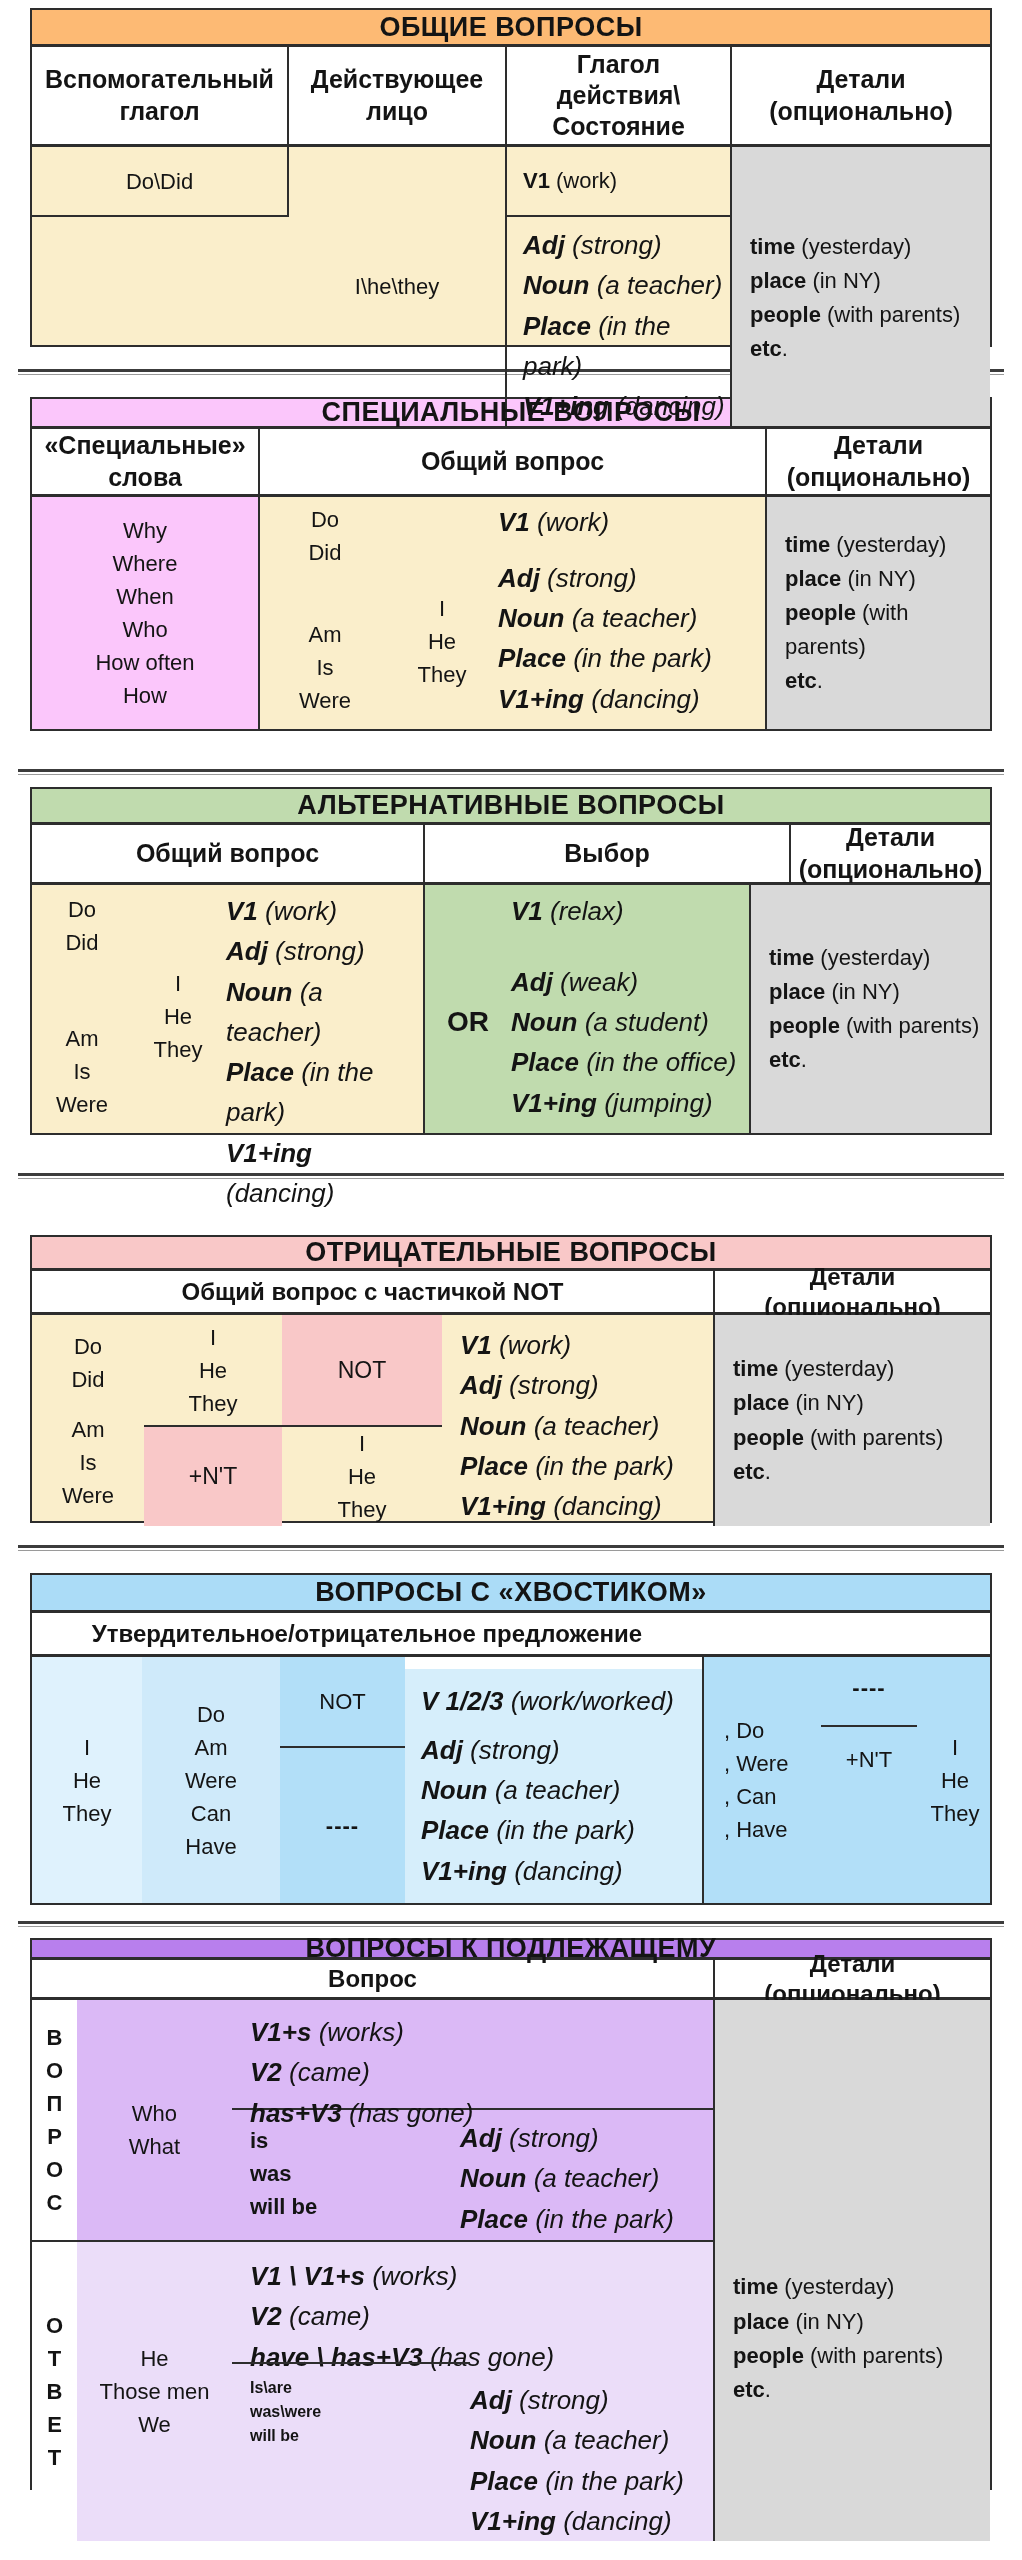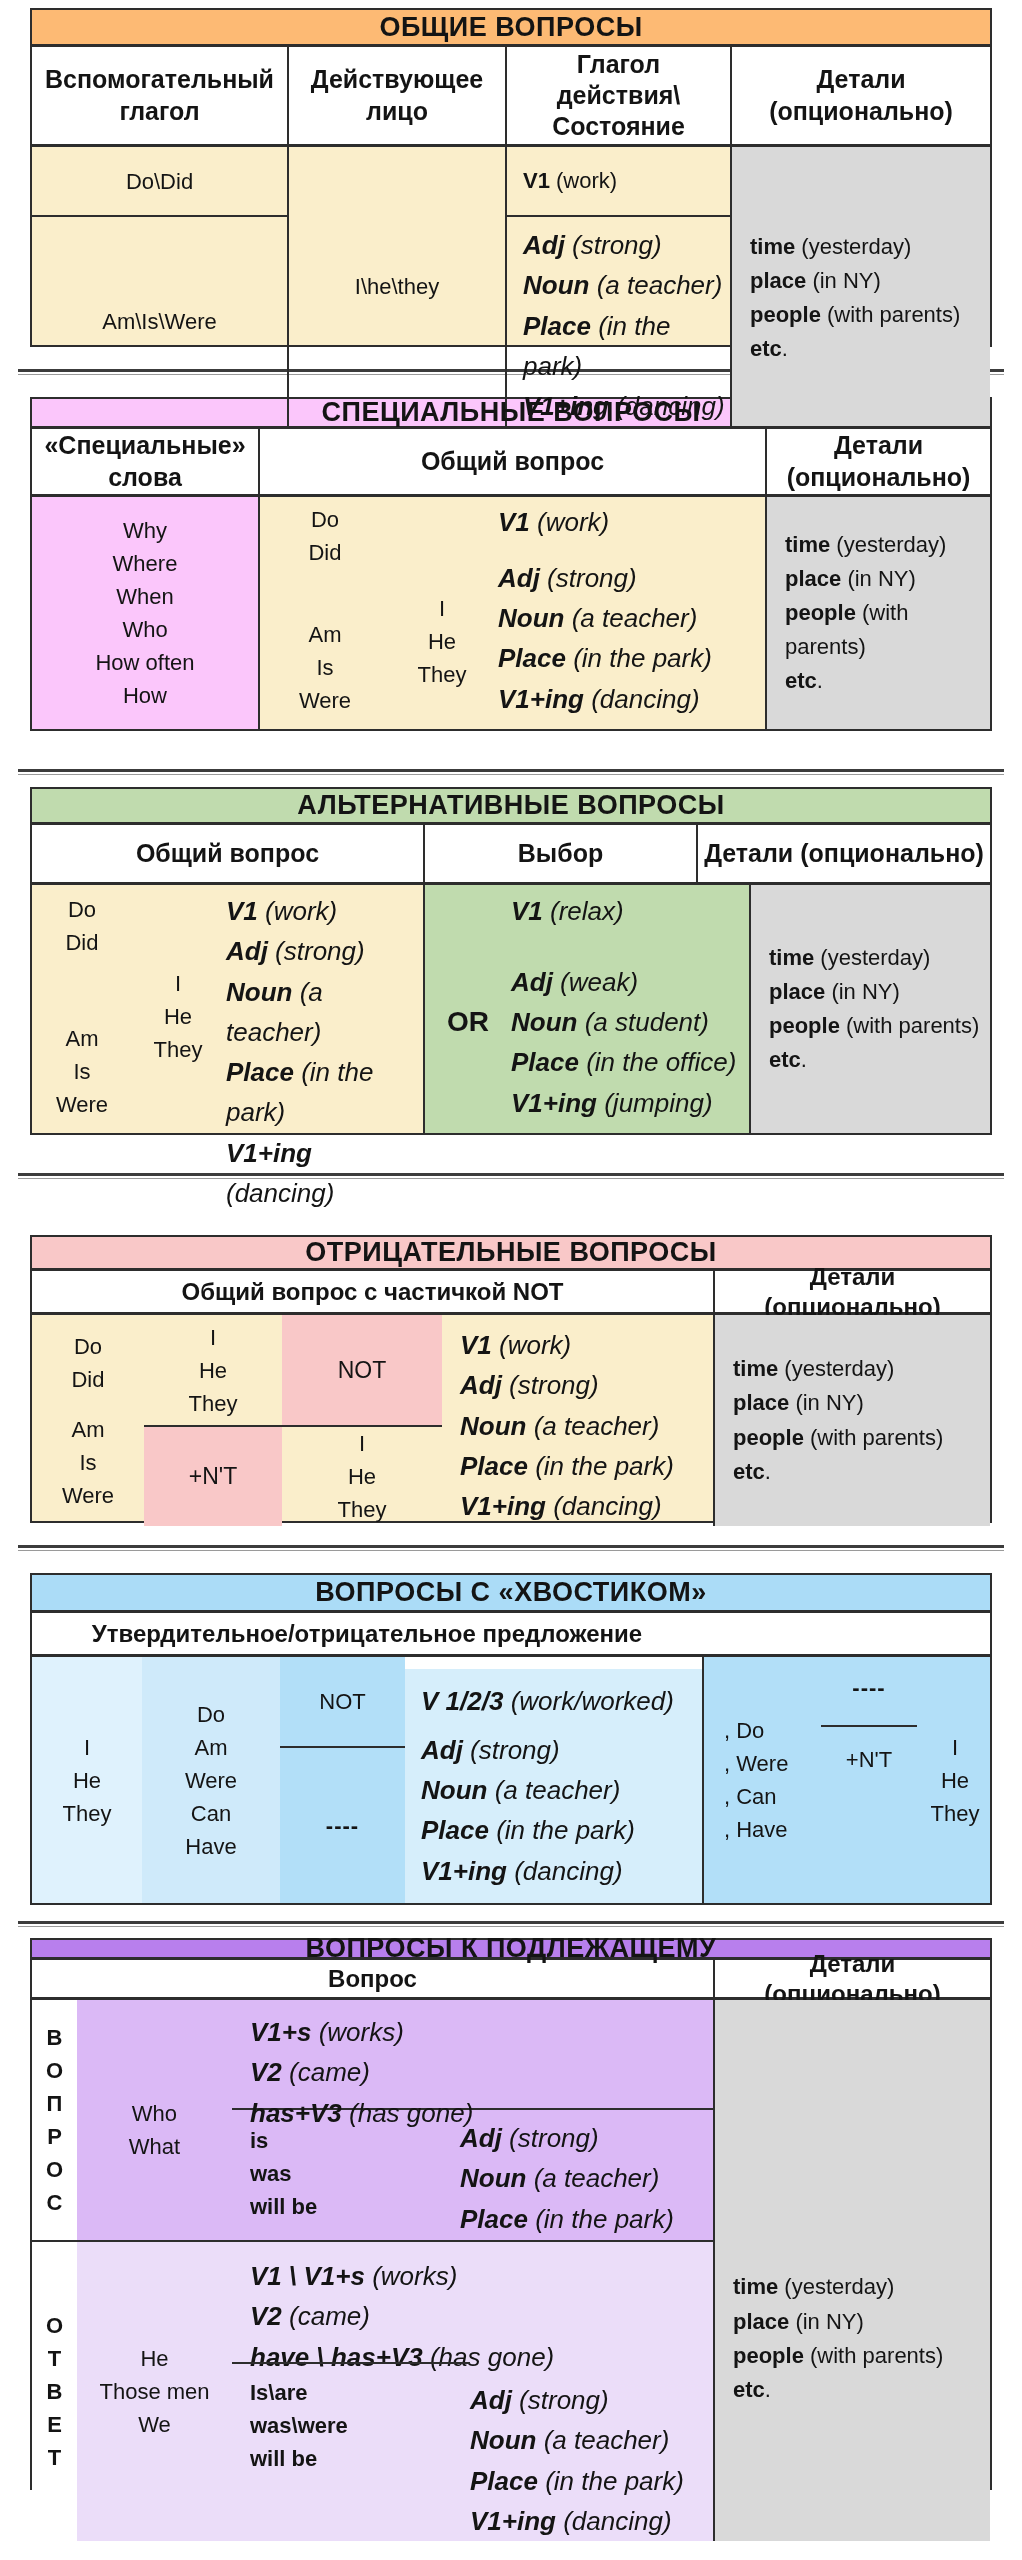--- a/index.html
+++ b/index.html
@@ -58,21 +58,21 @@
   .t2-aux { width:130px; padding:6px 0 12px 0; display:flex; flex-direction:column;
             justify-content:space-between; align-items:center; }
   .t2-pron { width:104px; display:flex; align-items:center; justify-content:center; padding-top:56px; }
   .t2-verbs { flex:1; padding:5px 0 10px 4px; display:flex; flex-direction:column; justify-content:space-between; }
   .t2-details { flex:1; }
 
   
   .t3 { margin-top:12px; }
   .t3 .ttl { height:36px; background:#c0dbae; }
   .t3 .hrow { height:60px; }
-  .t3 .h1{width:393px}.t3 .h2{width:273px}.t3 .h3{flex:1}
+  .t3 .h1{width:393px}.t3 .h2{width:366px}.t3 .h3{flex:1}
   .t3-body { display:flex; height:248px; }
   .t3-main { width:393px; background:#faeecb; display:flex; }
   .t3-aux { width:100px; padding:8px 0 12px 0; display:flex; flex-direction:column;
             justify-content:space-between; align-items:center; }
   .t3-pron { width:92px; display:flex; align-items:center; justify-content:center; padding-top:14px; }
   .t3-verbs { flex:1; padding:6px 0 10px 2px; display:flex; flex-direction:column; justify-content:space-between; }
   .t3-choice { width:326px; background:#c0dbae; display:flex; }
   .t3-or { width:86px; display:flex; align-items:center; justify-content:center;
            font-weight:bold; font-size:28px; padding-top:26px; }
   .t3-cverbs { flex:1; padding:6px 4px 10px 0; display:flex; flex-direction:column; justify-content:space-between; }
@@ -135,42 +135,41 @@
   .t6-qbot { flex:1; display:flex; }
   .t6-qbe { width:228px; padding:14px 0 0 18px; font-weight:bold; font-size:22px; line-height:1.5; white-space:pre-line; }
   .t6-qlist { flex:1; padding-top:8px; }
   .t6-alet { grid-column:1; grid-row:2; background:#fff; font-weight:bold; }
   .t6-awho { grid-column:2; grid-row:2; background:#ebddf9; }
   .t6-amain { grid-column:3; grid-row:2; background:#ebddf9; border-right:2px solid #2d2d2d;
               display:flex; flex-direction:column; }
   .t6-atop { height:120px; padding:14px 0 0 18px; }
   .t6-abot { flex:1; display:flex; }
   .t6-abe { width:238px; border-top:2px solid #2d2d2d; padding:12px 0 0 18px;
-            font-weight:bold; font-size:22px; line-height:1.5; white-space:pre-line; }
+            font-weight:bold; font-size:16px; line-height:1.5; white-space:pre-line; }
   .t6-alist { flex:1; padding-top:18px; }
   .t6-details { grid-column:4; grid-row:1/3; padding-top:136px; }
 </style>
 </head>
 <body>
 
 <div class="page">
 
   <div class="tbl t1">
     <div class="ttl">ОБЩИЕ ВОПРОСЫ</div>
     <div class="hrow">
       <div class="hc h1">Вспомогательный глагол</div>
       <div class="hc h2">Действующее лицо</div>
       <div class="hc h3 pre">Глагол
 действия\
 Состояние</div>
       <div class="hc h4">Детали (опционально)</div>
     </div>
     <div class="t1-body">
       <div class="t1-c1a cen stack br bb">Do\Did</div>
-      <div class="t1-c1b cen stack br">Am\Is\Were</div>
       <div class="t1-c2 cen stack br">I\he\they</div>
       <div class="t1-c3a br bb">
           <div><b>V1</b><span> (work)</span></div>
         </div>
       <div class="t1-c3b vl br">
         <div><b>Adj</b><span> (strong)</span></div>
         <div><b>Noun</b><span> (a teacher)</span></div>
         <div><b>Place</b><span> (in the park)</span></div>
         <div><b>V1+ing</b><span> (dancing)</span></div>
       </div>

